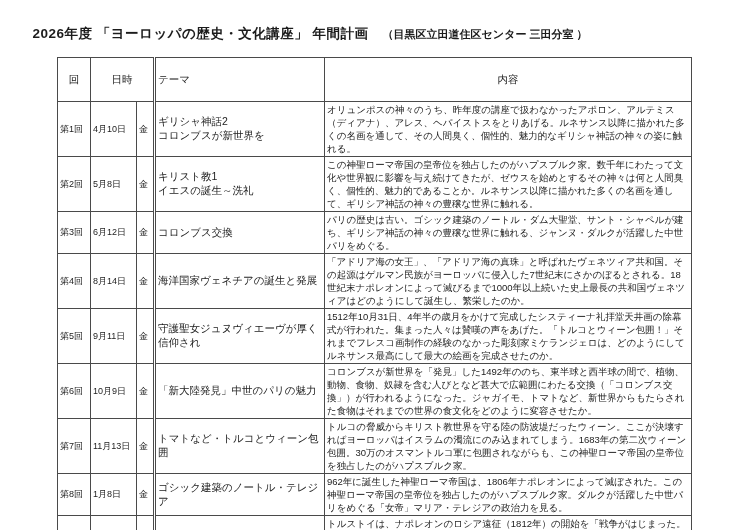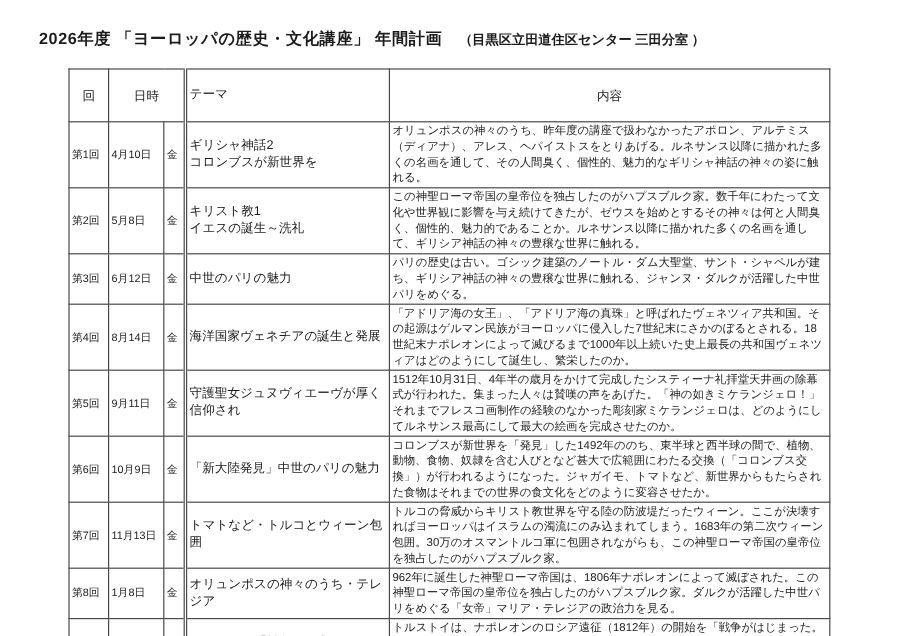--- a/index.html
+++ b/index.html
@@ -79,56 +79,56 @@
       <td class="date">5月8日</td>
       <td class="day">金</td>
       <td class="theme">キリスト教1
 イエスの誕生～洗礼</td>
       <td class="content">この神聖ローマ帝国の皇帝位を独占したのがハプスブルク家。数千年にわたって文化や世界観に影響を与え続けてきたが、ゼウスを始めとするその神々は何と人間臭く、個性的、魅力的であることか。ルネサンス以降に描かれた多くの名画を通して、ギリシア神話の神々の豊穣な世界に触れる。</td>
     </tr>
     <tr class="row">
       <td class="session">第3回</td>
       <td class="date">6月12日</td>
       <td class="day">金</td>
-      <td class="theme">中世のパリの魅力</td>
+      <td class="theme">コロンブス交換</td>
       <td class="content">パリの歴史は古い。ゴシック建築のノートル・ダム大聖堂、サント・シャペルが建ち、ギリシア神話の神々の豊穣な世界に触れる、ジャンヌ・ダルクが活躍した中世パリをめぐる。</td>
     </tr>
     <tr class="row">
       <td class="session">第4回</td>
       <td class="date">8月14日</td>
       <td class="day">金</td>
       <td class="theme">海洋国家ヴェネチアの誕生と発展</td>
       <td class="content">「アドリア海の女王」、「アドリア海の真珠」と呼ばれたヴェネツィア共和国。その起源はゲルマン民族がヨーロッパに侵入した7世紀末にさかのぼるとされる。18世紀末ナポレオンによって滅びるまで1000年以上続いた史上最長の共和国ヴェネツィアはどのようにして誕生し、繁栄したのか。</td>
     </tr>
     <tr class="row">
       <td class="session">第5回</td>
       <td class="date">9月11日</td>
       <td class="day">金</td>
       <td class="theme">守護聖女ジュヌヴィエーヴが厚く信仰され</td>
-      <td class="content">1512年10月31日、4年半の歳月をかけて完成したシスティーナ礼拝堂天井画の除幕式が行われた。集まった人々は賛嘆の声をあげた。「神の如きミケランジェロ！」それまでフレスコ画制作の経験のなかった彫刻家ミケランジェロは、どのようにしてルネサンス最高にして最大の絵画を完成させたのか。</td>
+      <td class="content">1512年10月31日、4年半の歳月をかけて完成したシスティーナ礼拝堂天井画の除幕式が行われた。集まった人々は賛嘆の声をあげた。「トルコとウィーン包囲！」それまでフレスコ画制作の経験のなかった彫刻家ミケランジェロは、どのようにしてルネサンス最高にして最大の絵画を完成させたのか。</td>
     </tr>
     <tr class="row">
       <td class="session">第6回</td>
       <td class="date">10月9日</td>
       <td class="day">金</td>
       <td class="theme">「新大陸発見」中世のパリの魅力</td>
       <td class="content">コロンブスが新世界を「発見」した1492年ののち、東半球と西半球の間で、植物、動物、食物、奴隷を含む人びとなど甚大で広範囲にわたる交換（「コロンブス交換」）が行われるようになった。ジャガイモ、トマトなど、新世界からもたらされた食物はそれまでの世界の食文化をどのように変容させたか。</td>
     </tr>
     <tr class="row">
       <td class="session">第7回</td>
       <td class="date">11月13日</td>
       <td class="day">金</td>
       <td class="theme">トマトなど・トルコとウィーン包囲</td>
       <td class="content">トルコの脅威からキリスト教世界を守る陸の防波堤だったウィーン。ここが決壊すればヨーロッパはイスラムの濁流にのみ込まれてしまう。1683年の第二次ウィーン包囲。30万のオスマントルコ軍に包囲されながらも、この神聖ローマ帝国の皇帝位を独占したのがハプスブルク家。</td>
     </tr>
     <tr class="row">
       <td class="session">第8回</td>
       <td class="date">1月8日</td>
       <td class="day">金</td>
-      <td class="theme">オリュンポスの神々のうち・テレジア</td>
+      <td class="theme">ゴシック建築のノートル・テレジア</td>
       <td class="content">962年に誕生した神聖ローマ帝国は、1806年ナポレオンによって滅ぼされた。この神聖ローマ帝国の皇帝位を独占したのがハプスブルク家。ダルクが活躍した中世パリをめぐる「女帝」マリア・テレジアの政治力を見る。</td>
     </tr>
     <tr class="row">
       <td class="session">第9回</td>
       <td class="date">2月12日</td>
       <td class="day">金</td>
       <td class="theme">トルストイ「戦争と平和」とナポレオン</td>
       <td class="content">トルストイは、ナポレオンのロシア遠征（1812年）の開始を「戦争がはじまった。すなわち人間の理性と人間のすべての本性に反する事件が起こった」（『戦争と平和』）と表現した。ナポレオン没落の決定的要因となったロシア遠征。その実態を、『戦争と平和』、各種証言をもとに考察する。</td>
     </tr>
 

